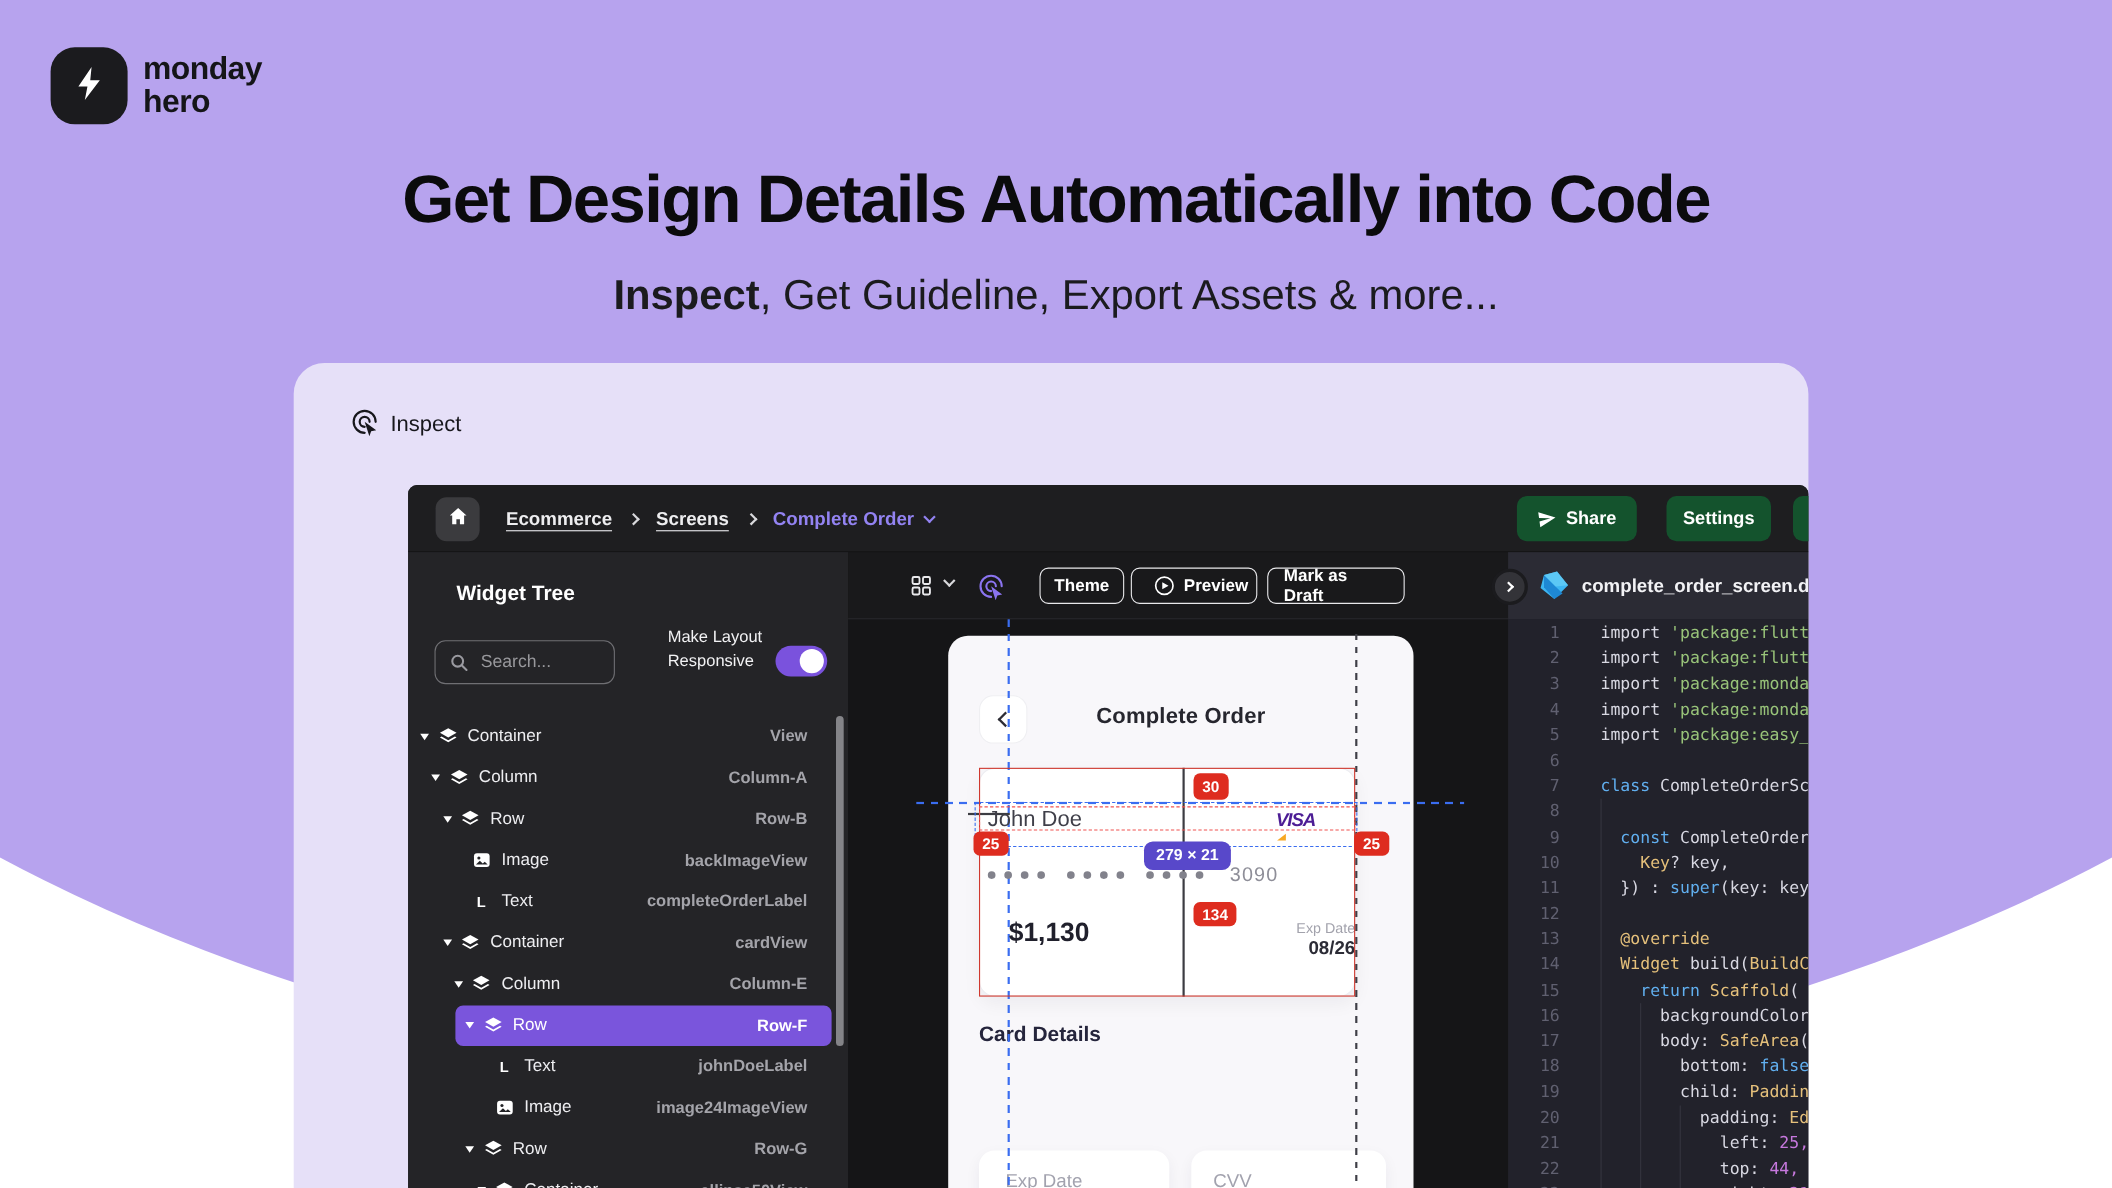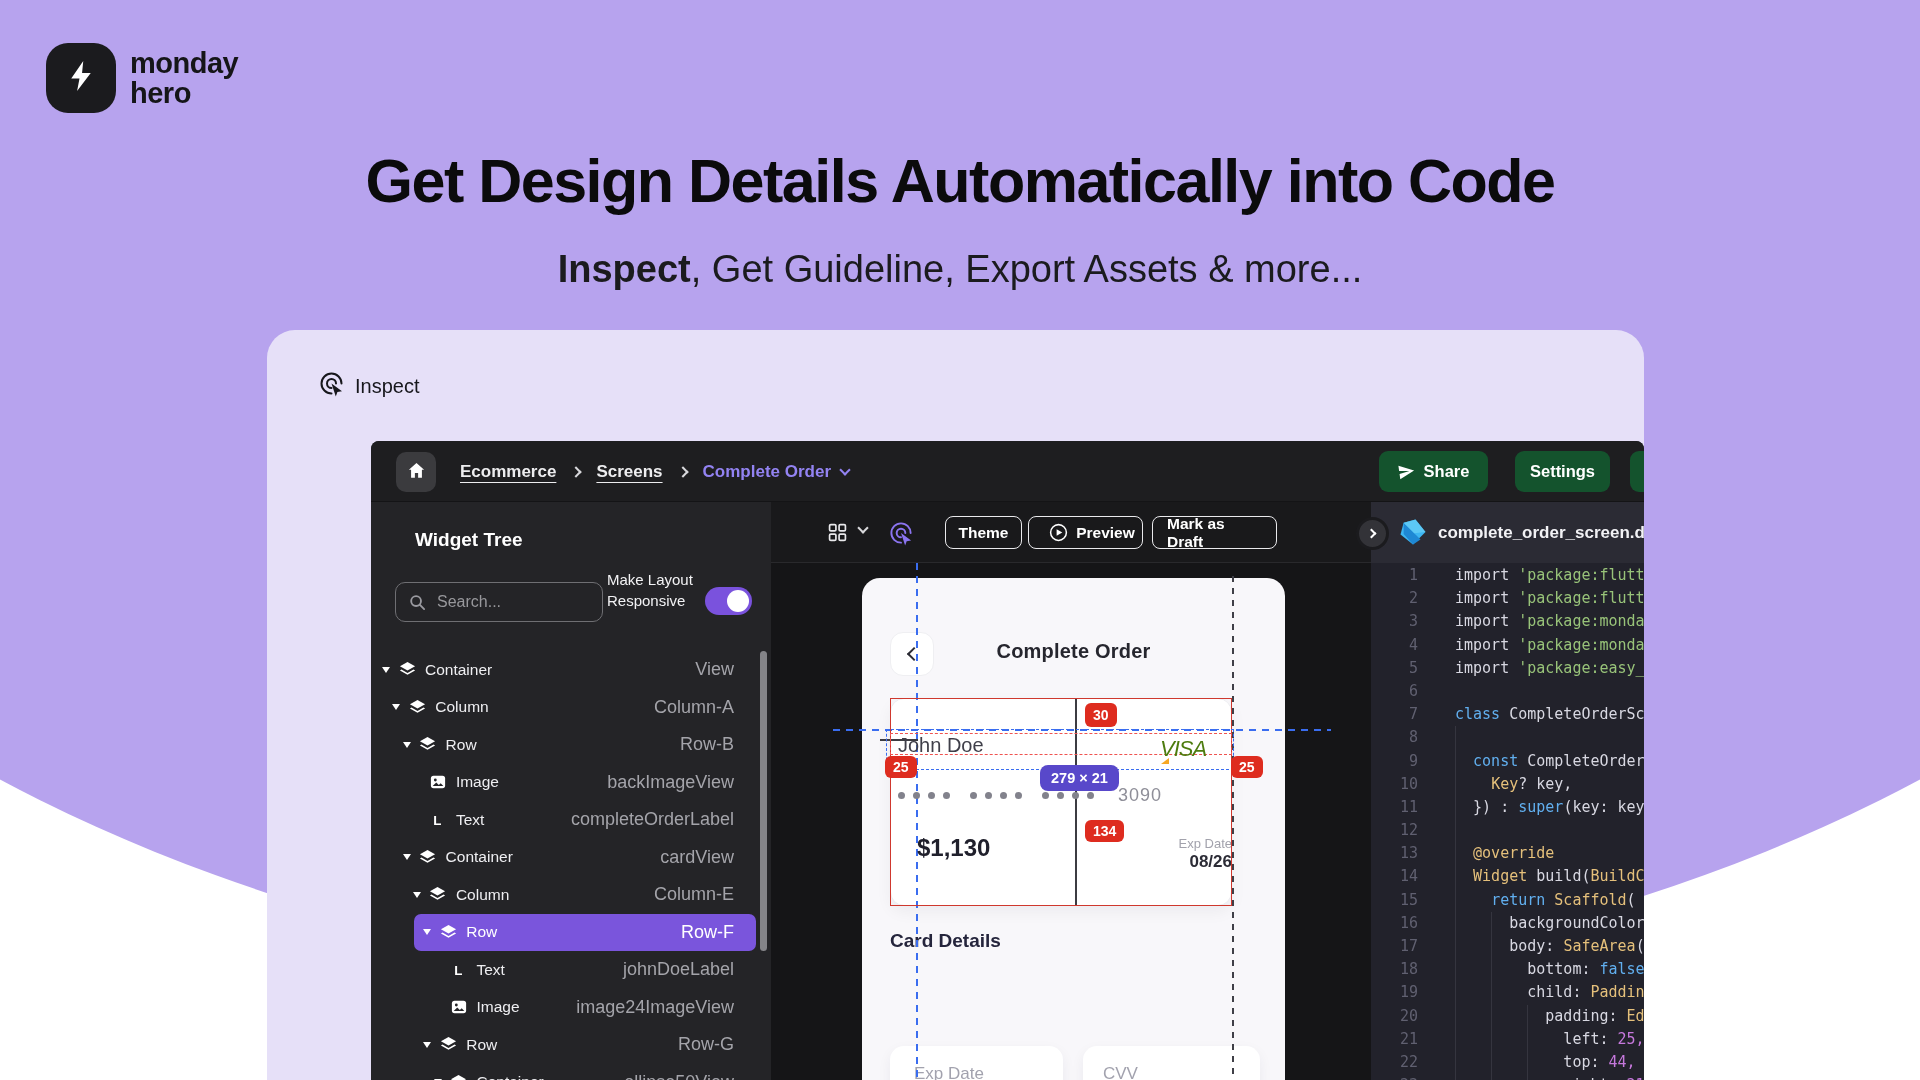--- a/index.html
+++ b/index.html
@@ -31,36 +31,36 @@
   .chev{width:8px;height:8px;border-right:2.2px solid #d9d9dc;border-bottom:2.2px solid #d9d9dc;display:inline-block;}
   .chev-r{transform:rotate(-45deg);}
   .chev-d{transform:rotate(45deg);margin-top:-4px;}
   .chev-purple{border-color:#9383f2;}
   .tb-btn{position:absolute;top:10px;height:41px;border-radius:9px;background:#14532d;display:flex;align-items:center;
           justify-content:center;gap:9px;font-size:16.5px;font-weight:600;color:#fff;cursor:pointer;}
 
   
   .tree{position:absolute;left:0;top:61px;width:400px;height:578px;background:#242427;overflow:hidden;}
   .tree-title{position:absolute;left:44px;top:27px;font-size:19px;font-weight:700;color:#fff;}
-  .search{position:absolute;left:24px;top:80px;width:208px;height:40px;border:1.3px solid #6f6f73;border-radius:10px;
+  .search{position:absolute;left:24px;top:80px;width:164px;height:40px;border:1.3px solid #6f6f73;border-radius:10px;
           display:flex;align-items:center;padding:0 10px 0 13px;gap:9px;background:transparent;}
   .search input{border:0;outline:0;background:transparent;color:#e8e8ec;font-size:16px;width:130px;font-family:"Liberation Sans",sans-serif;}
   .search input::placeholder{color:#98989c;}
   .mkl{position:absolute;left:236px;top:68px;width:96px;font-size:15px;line-height:1.38;color:#f2f2f4;}
   .toggle{position:absolute;left:334px;top:85px;width:47px;height:28px;border-radius:14px;background:#7a52dd;cursor:pointer;}
   .knob{position:absolute;right:3px;top:3px;width:22px;height:22px;border-radius:50%;background:#fff;}
   .tree-rows{position:absolute;left:0;top:149px;right:0;}
   .trow{height:37.5px;display:flex;align-items:center;padding-left:9px;padding-right:22px;border-radius:7px;cursor:pointer;}
   .trow.sel{background:#7a55dc;}
   .caret{width:16px;display:flex;align-items:center;flex:none;}
   .caret::before{content:"";border-left:4.5px solid transparent;border-right:4.5px solid transparent;border-top:6px solid #fff;}
   .caret.hidden::before{display:none;}
   .ticon{width:18px;height:18px;margin-right:9px;flex:none;display:flex;align-items:center;justify-content:center;}
   .tlabel{font-size:15.5px;font-weight:500;color:#eeeef1;white-space:nowrap;}
-  .tdetail{margin-left:auto;font-size:18px;color:#a4a4aa;white-space:nowrap;}
+  .tdetail{margin-left:auto;font-size:15px;color:#a4a4aa;white-space:nowrap;font-weight:bold;}
   .trow.sel .tlabel,.trow.sel .tdetail{color:#fff;}
   .tree-scroll{position:absolute;left:389px;top:149px;width:7px;height:300px;border-radius:4px;background:#95959a;opacity:.85;}
 
   
   .canvas{position:absolute;left:400px;top:61px;width:600px;height:578px;background:#151517;overflow:hidden;}
   .toolbar{position:absolute;left:0;top:0;width:600px;height:61px;background:#19191b;border-bottom:1px solid #29292c;}
   .ol-btn{position:absolute;top:14px;height:33px;border:1.5px solid #e9e9ec;border-radius:8px;display:flex;align-items:center;
           justify-content:center;gap:8px;color:#fff;font-size:15.5px;font-weight:600;padding:0 14px;cursor:pointer;}
   .phone{position:absolute;left:91px;top:76px;width:423px;height:502px;background:#f8f7fa;border-radius:18px 18px 0 0;overflow:hidden;}
   .vdash-blue{position:absolute;width:2px;background:repeating-linear-gradient(180deg,#3a6df0 0 7px,transparent 7px 13px);z-index:2;}
@@ -71,21 +71,21 @@
   .chev-dark{width:10px;height:10px;border-left:2.4px solid #2c2c34;border-bottom:2.4px solid #2c2c34;transform:rotate(45deg);margin-left:4px;}
   .ph-title{position:absolute;left:0;top:62px;width:100%;text-align:center;font-size:20px;font-weight:700;color:#26262e;letter-spacing:.2px;}
   .card{position:absolute;left:28px;top:120px;width:342px;height:208px;background:#fff;border:1px solid #ededf1;border-radius:14px;
         box-shadow:0 6px 16px rgba(20,20,40,.05);z-index:1;}
   .redrect{position:absolute;left:28px;top:120px;width:342px;height:208px;border:1.5px solid #cf382e;z-index:5;}
   .vline-b{position:absolute;left:213px;top:120px;width:1.5px;height:208px;background:#3c3c42;z-index:4;}
   .hseg-b{position:absolute;left:18px;top:161px;width:38px;height:1.5px;background:#3c3c42;z-index:4;}
   .bdash{position:absolute;left:24px;top:151px;width:348px;height:41px;border:1.5px dashed #3a6df0;z-index:6;}
   .rdash{position:absolute;left:28px;top:155px;width:342px;height:22px;border:1.2px dashed #ef5350;z-index:6;}
   .johndoe{position:absolute;left:36px;top:156px;font-size:20px;color:#3f3f49;z-index:7;}
-  .visa{position:absolute;left:298px;top:158px;font-size:22px;font-weight:400;font-style:italic;color:#4d7c0f;letter-spacing:-1px;z-index:7;}
+  .visa{position:absolute;left:298px;top:158px;font-size:17px;font-weight:700;font-style:italic;color:#4c1d95;letter-spacing:-1px;z-index:7;}
   .visa-wedge{position:absolute;left:299px;top:180px;width:0;height:0;border-left:8px solid transparent;border-bottom:6px solid #f7a823;z-index:7;}
   .badge{position:absolute;background:#de2c1f;color:#fff;font-size:14px;font-weight:700;border-radius:6px;
          display:flex;align-items:center;justify-content:center;padding:0 8px;z-index:8;}
   .dim-badge{position:absolute;left:178px;top:187px;height:26px;background:#5848ca;color:#fff;font-size:14.5px;font-weight:600;
              border-radius:8px;display:flex;align-items:center;padding:0 11px;z-index:9;}
   .dots-row{position:absolute;left:36px;top:207px;height:20px;display:flex;align-items:center;gap:20px;z-index:4;}
   .dot-group{display:flex;gap:8px;}
   .dot{width:7px;height:7px;border-radius:50%;background:#82828c;}
   .last4{font-size:18px;color:#8e8e98;margin-left:4px;letter-spacing:1px;}
   .price{position:absolute;left:55px;top:256px;font-size:24px;font-weight:800;color:#20202c;z-index:4;}

